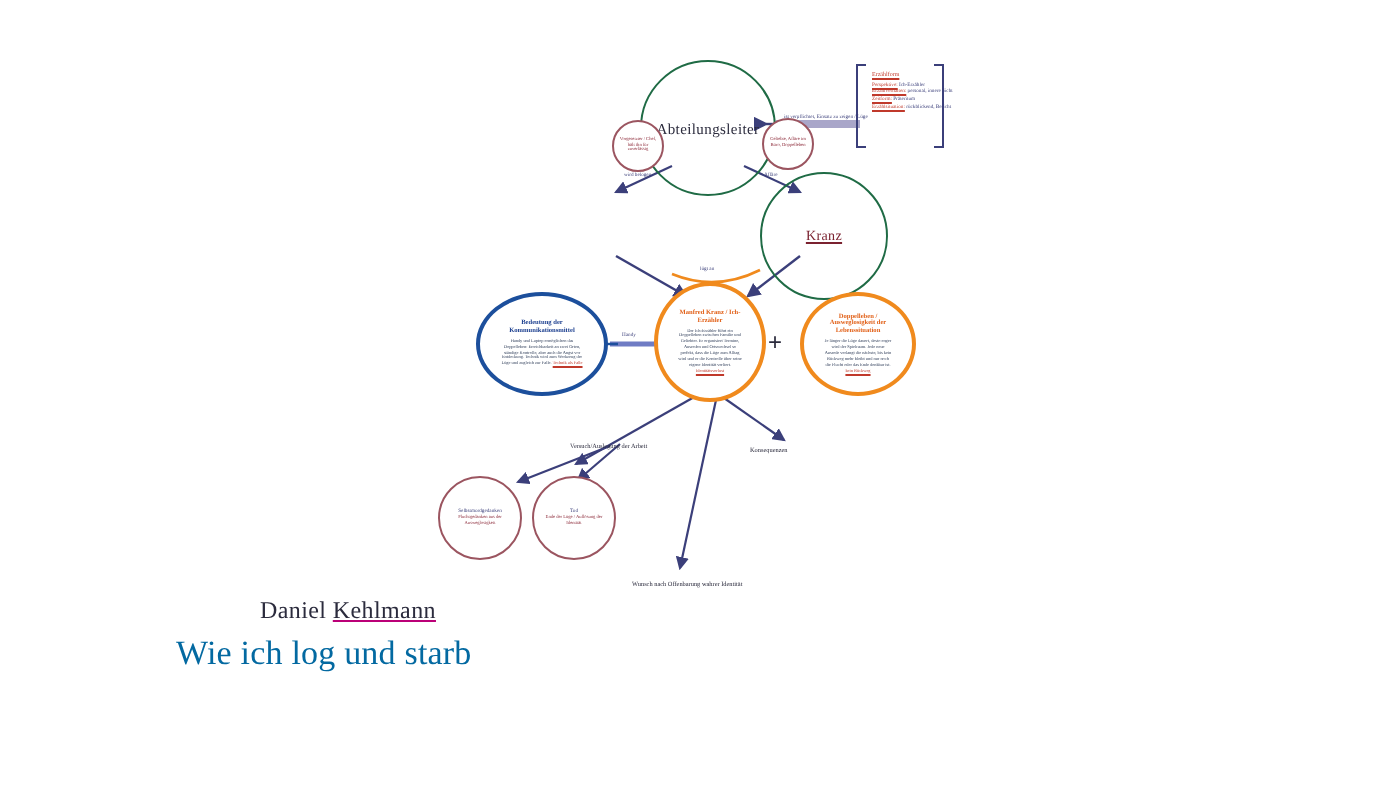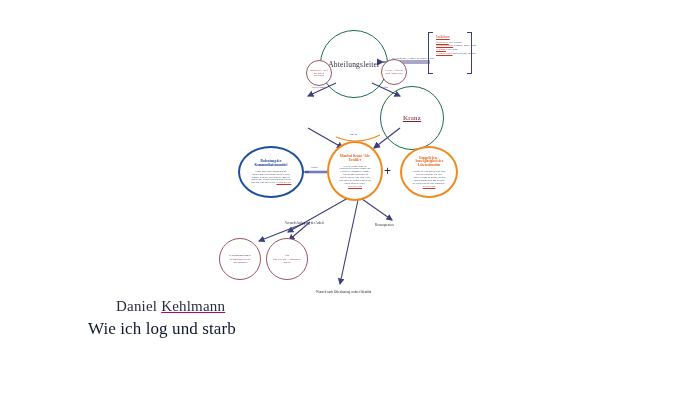--- a/index.html
+++ b/index.html
@@ -58,25 +58,25 @@
   .bracket-box .bkrow{font-size:2.6px;line-height:1.45;color:#3b3f7a;white-space:nowrap;}
   .bracket-box .bkrow .k{color:#c0392b;text-decoration:underline;}
 
   
   .edge-label{position:absolute;font-size:2.6px;color:#3b3f7a;white-space:nowrap;}
   .free-label{position:absolute;font-size:3.2px;color:#2b2b3d;white-space:nowrap;}
 
   
   .title-block{position:absolute;left:88px;top:298px;}
   .title-block .author{
-    font-size:15px;color:#2b2b3d;letter-spacing:.2px;margin-left:28px;
+    font-size:12px;color:#2b2b3d;letter-spacing:.2px;margin-left:42px;
   }
   .title-block .author .u{text-decoration:underline;text-decoration-color:#b07;}
   .title-block .maintitle{
-    font-size:17px;color:#0f172a;letter-spacing:.1px;margin-top:4px;
+    font-size:17px;color:#0369a1;letter-spacing:.1px;margin-top:4px;
   }
 </style>
 </head>
 <body>
 
 <div id="stage">
 
   <svg class="layer" viewBox="0 0 700 394">
     <defs>
       <marker id="navyArrow" markerWidth="6" markerHeight="6" refX="5" refY="3" orient="auto">

